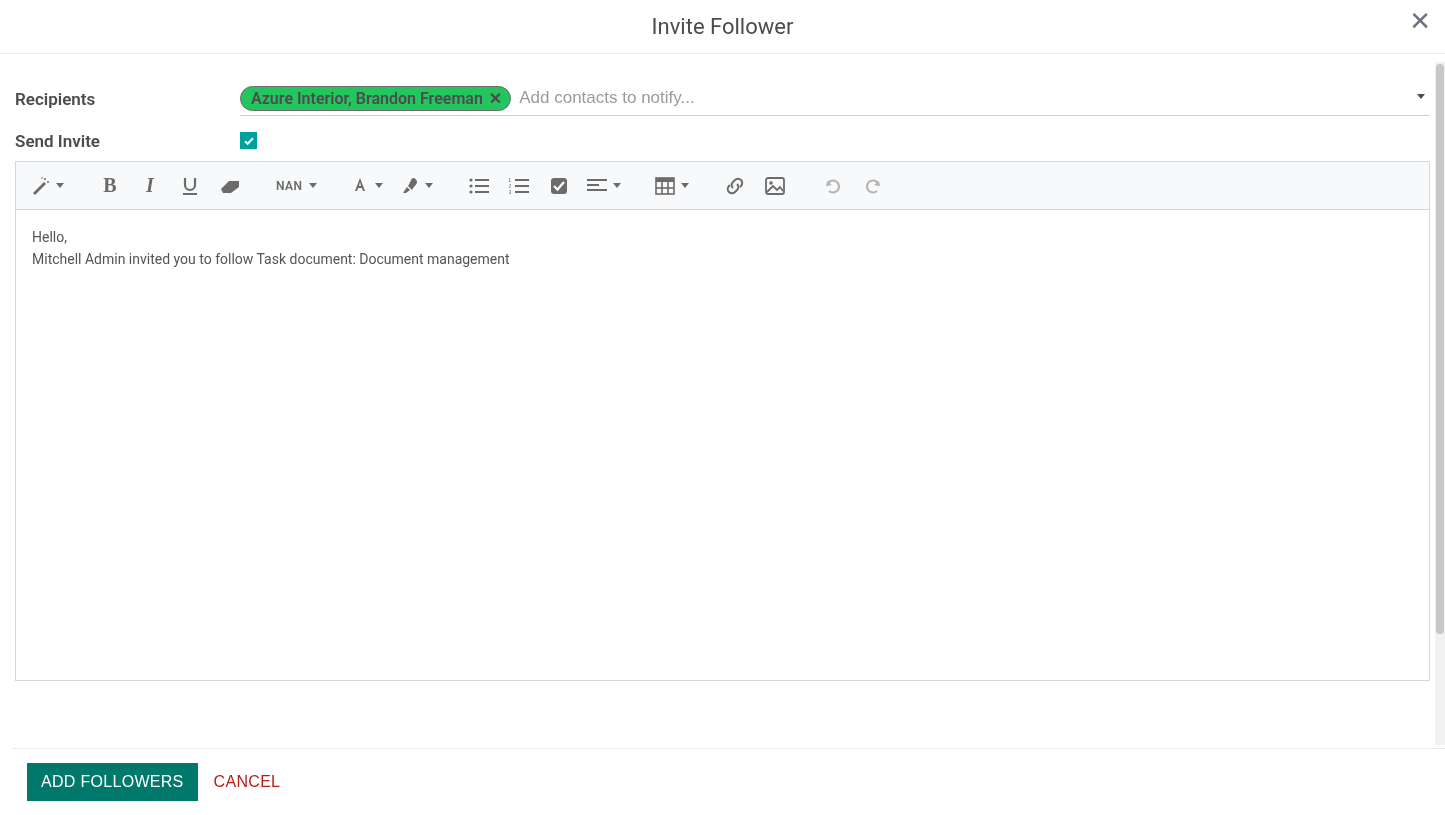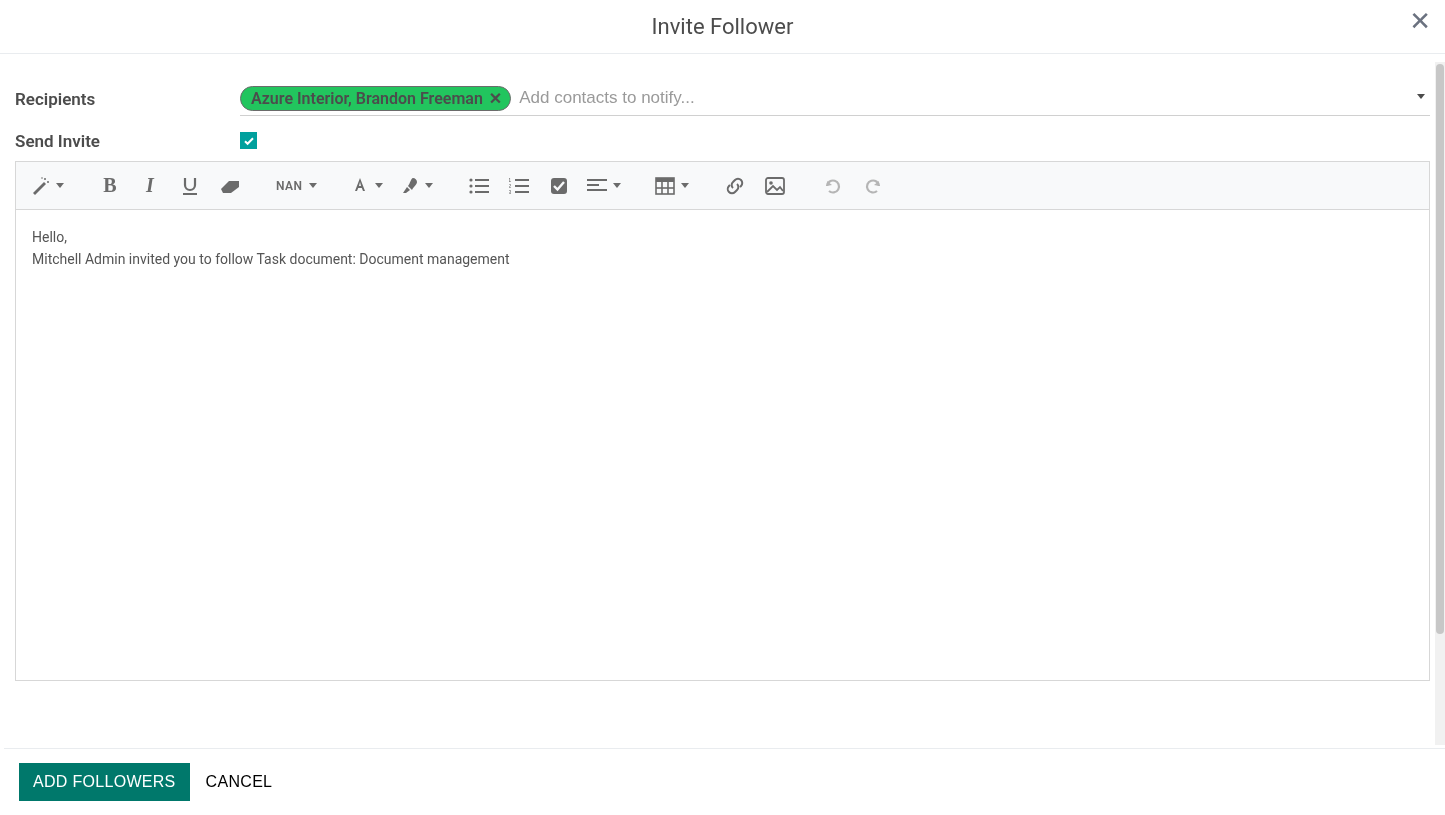--- a/index.html
+++ b/index.html
@@ -155,42 +155,42 @@
     padding: 16px 16px;
     min-height: 470px;
     font-size: 14px;
     color: #555;
     line-height: 1.6;
     outline: none;
   }
   .modal-footer {
     position: absolute;
     bottom: 0;
-    left: 4px;
+    left: 12px;
     right: 0;
     border-top: 1px solid #e9ecef;
     padding: 14px 15px;
     background: #fff;
     display: flex;
     gap: 10px;
   }
   .btn-primary {
     background: #00786b;
     color: #fff;
     border: none;
     padding: 10px 14px;
     font-size: 16px;
     font-weight: 500;
     letter-spacing: 0.3px;
     cursor: pointer;
   }
   .btn-link {
     background: transparent;
     border: none;
-    color: #000000;
+    color: #b91c1c;
     font-size: 16px;
     font-weight: 500;
     letter-spacing: 0.3px;
     cursor: pointer;
     padding: 10px 6px;
   }
   .scrollbar-right {
     position: absolute;
     right: 0;
     top: 62px;

